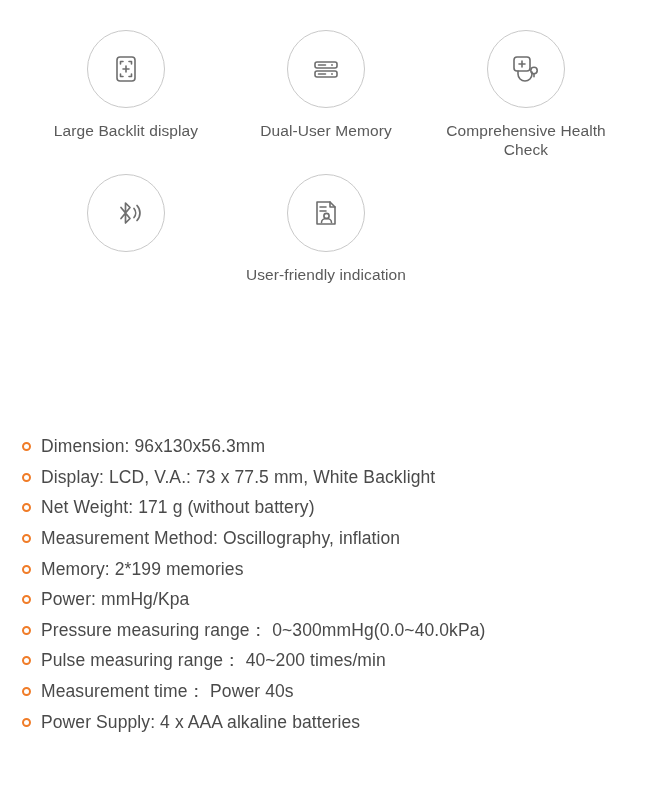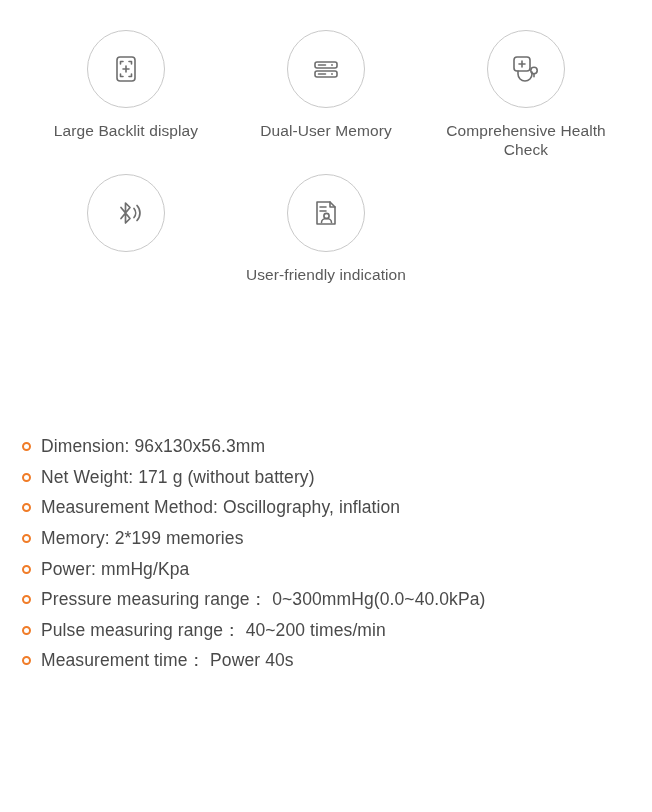--- a/index.html
+++ b/index.html
@@ -184,20 +184,26 @@
 
   <div class="specs">
 
     <div class="spec-row">
       <span class="bullet">
           <span></span>
         </span>
       <span class="spec-text">Dimension: 96x130x56.3mm</span>
     </div>
 
+    <div class="spec-row">
+      <span class="bullet">
+          <span></span>
+        </span>
+      <span class="spec-text">Display: LCD, V.A.: 73 x 77.5 mm, White Backlight</span>
+    </div>
 
     <div class="spec-row">
       <span class="bullet">
           <span></span>
         </span>
       <span class="spec-text">Net Weight: 171 g (without battery)</span>
     </div>
 
     <div class="spec-row">
       <span class="bullet">
@@ -235,16 +241,22 @@
       <span class="spec-text">Pulse measuring range： 40~200 times/min</span>
     </div>
 
     <div class="spec-row">
       <span class="bullet">
           <span></span>
         </span>
       <span class="spec-text">Measurement time： Power 40s</span>
     </div>
 
+    <div class="spec-row">
+      <span class="bullet">
+          <span></span>
+        </span>
+      <span class="spec-text">Power Supply: 4 x AAA alkaline batteries</span>
+    </div>
 
   </div>
 
 </div>
 
 </body></html>

